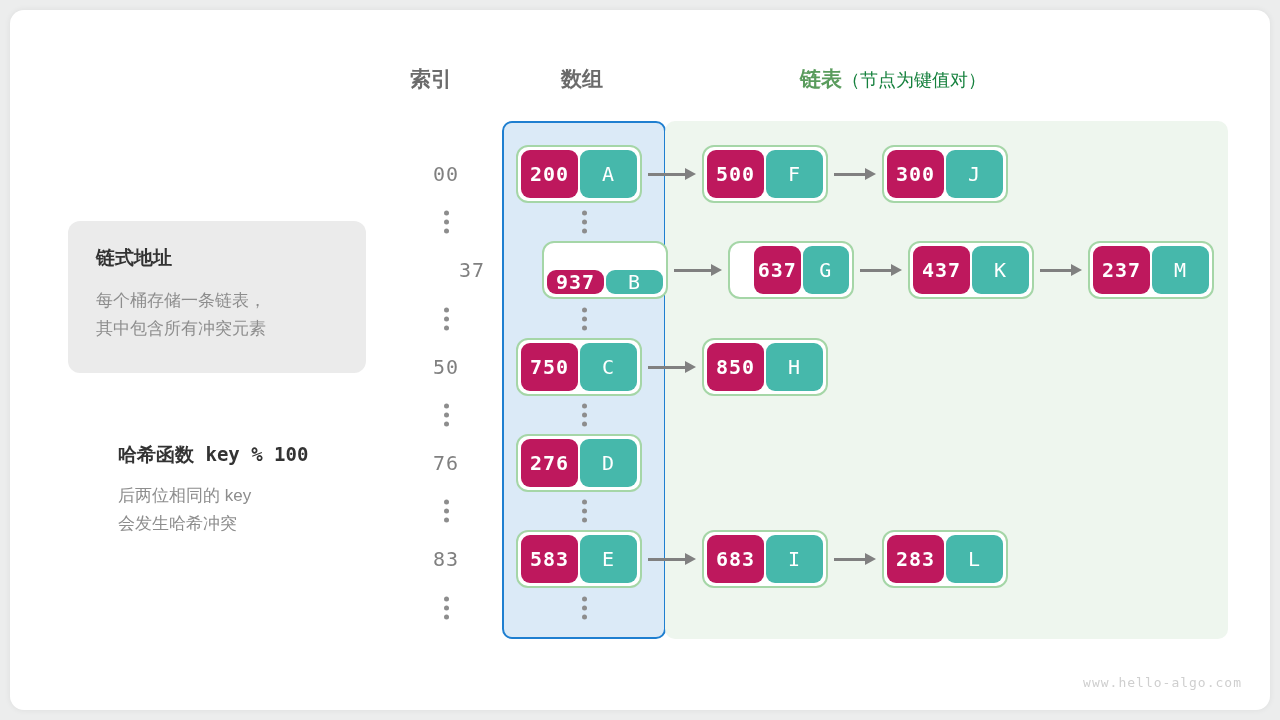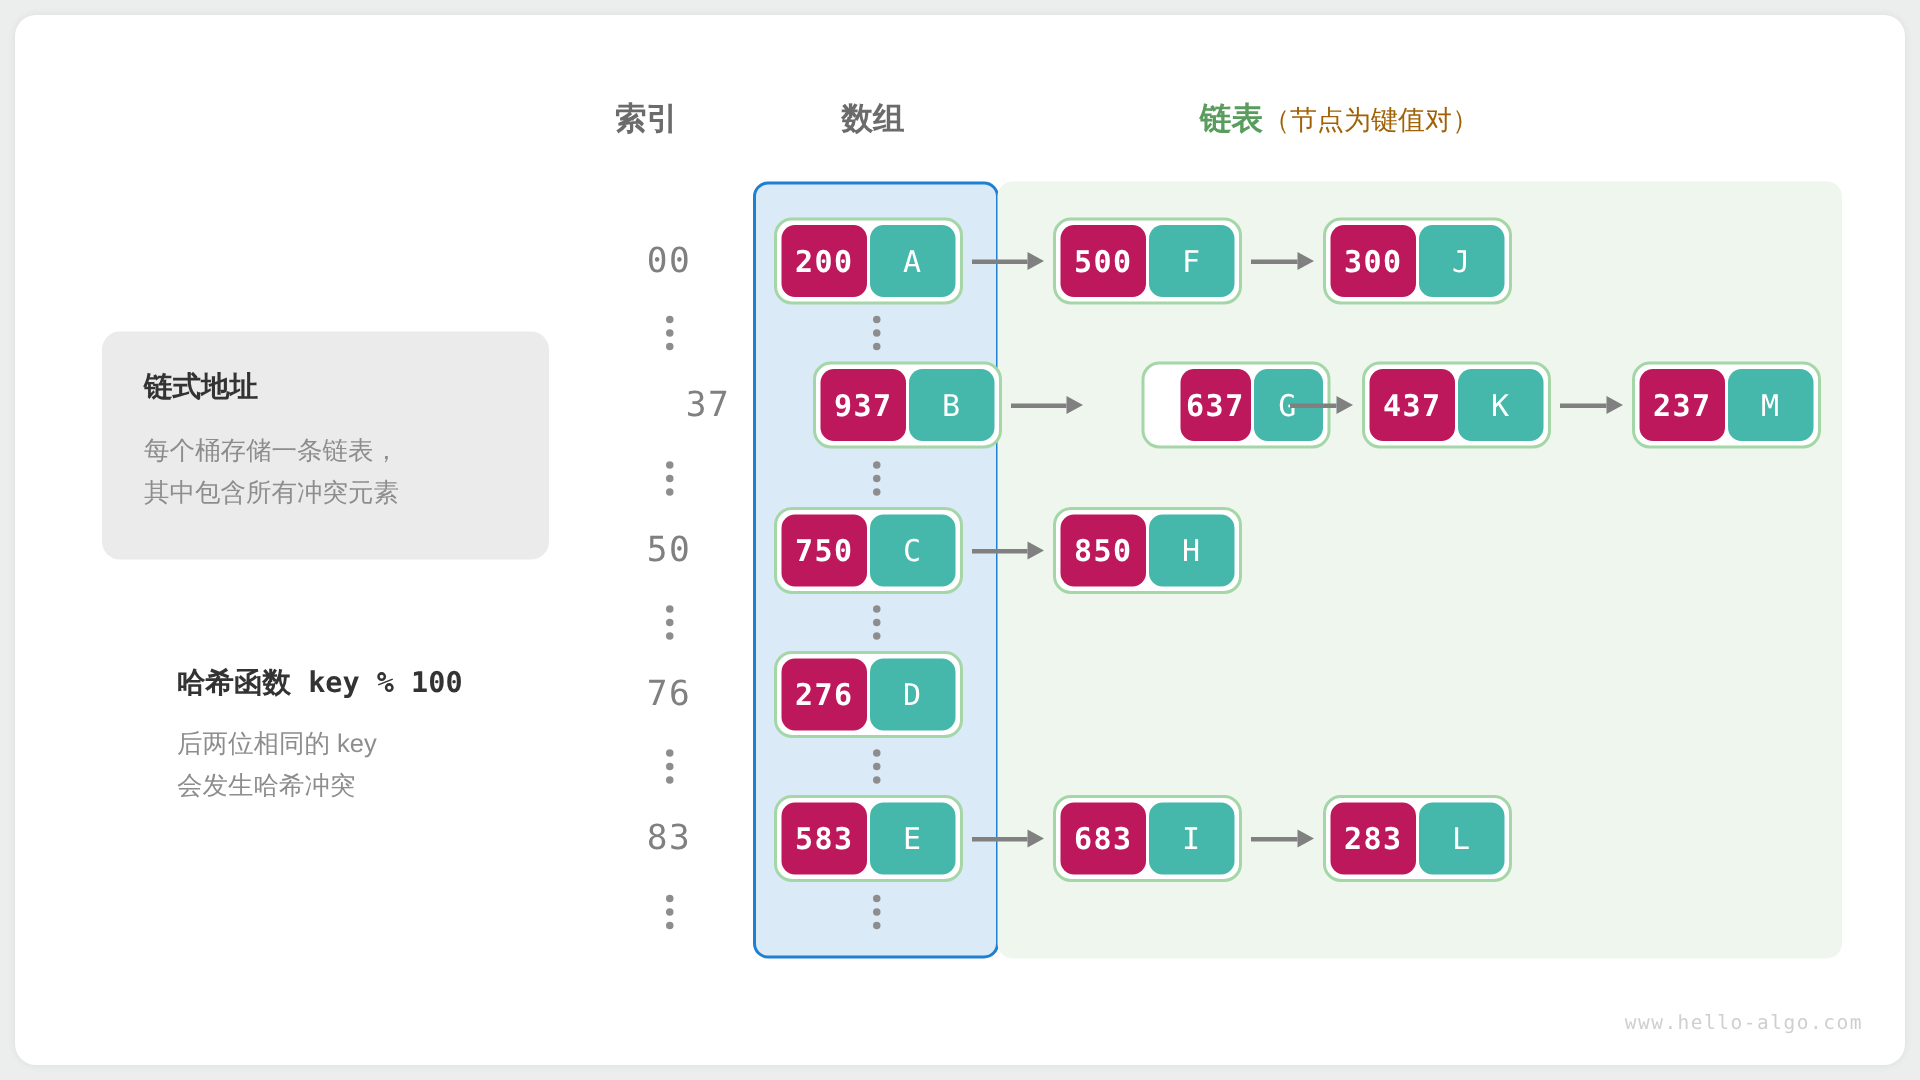--- a/index.html
+++ b/index.html
@@ -24,21 +24,21 @@
     position: absolute;
     font-size: 21px;
     font-weight: bold;
     color: #6b6b6b;
     white-space: nowrap;
   }
   #hdr-index { left: 400px; top: 55px; width: 72px; text-align: left; }
   #hdr-array { left: 536px; top: 55px; width: 72px; text-align: center; }
   #hdr-list-wrap { left: 790px; top: 55px; white-space: nowrap; }
   #hdr-list { color: #5a9c5d; font-size: 21px; font-weight: bold; }
-  #hdr-list-note { color: #a16207; font-size: 18px; font-weight: normal; }
+  #hdr-list-note { color: #15803d; font-size: 18px; font-weight: normal; }
 
   
   #array-panel {
     position: absolute;
     left: 492px; top: 111px;
     width: 164px; height: 518px;
     background: #dbeaf7;
     border: 2px solid #1f7fd0;
     border-radius: 10px;
     box-sizing: border-box;
@@ -56,21 +56,21 @@
     position: absolute;
     left: 0; height: 60px;
     width: 1260px;
   }
   .idx {
     position: absolute;
     left: 400px; width: 72px;
     top: 50%; transform: translateY(-50%);
     text-align: center;
     font-family: "DejaVu Sans Mono", monospace;
-    font-size: 23px;
+    font-size: 20px;
     color: #808080;
     letter-spacing: 1px;
   }
 
   
   .node {
     position: absolute;
     top: 50%; transform: translateY(-50%);
     width: 126px; height: 58px;
     border: 2px solid #a5d6a7;
@@ -214,29 +214,29 @@
           <div class="shaft"></div>
           <div class="head"></div>
         </div>
         <div class="node" style="left: 872px; text-align: center;">
           <div class="cell key">300</div>
           <div class="cell val">J</div>
         </div>
       </div>
       <div class="row" style="top: 230px; margin-left: 26px;">
         <div class="idx">37</div>
-        <div class="node" style="left: 506px;">
+        <div class="node" style="left: 506px; align-items: flex-end;">
           <div class="cell key">937</div>
           <div class="cell val">B</div>
         </div>
         <div class="arrow" style="left: 638px; width: 48px;">
           <div class="shaft"></div>
           <div class="head"></div>
         </div>
-        <div class="node" style="left: 725px; padding-left: 24px;">
+        <div class="node" style="left: 692px; padding-left: 24px;">
           <div class="cell key">637</div>
           <div class="cell val">G</div>
         </div>
         <div class="arrow" style="left: 824px; width: 42px;">
           <div class="shaft"></div>
           <div class="head"></div>
         </div>
         <div class="node" style="left: 872px;">
           <div class="cell key">437</div>
           <div class="cell val">K</div>

